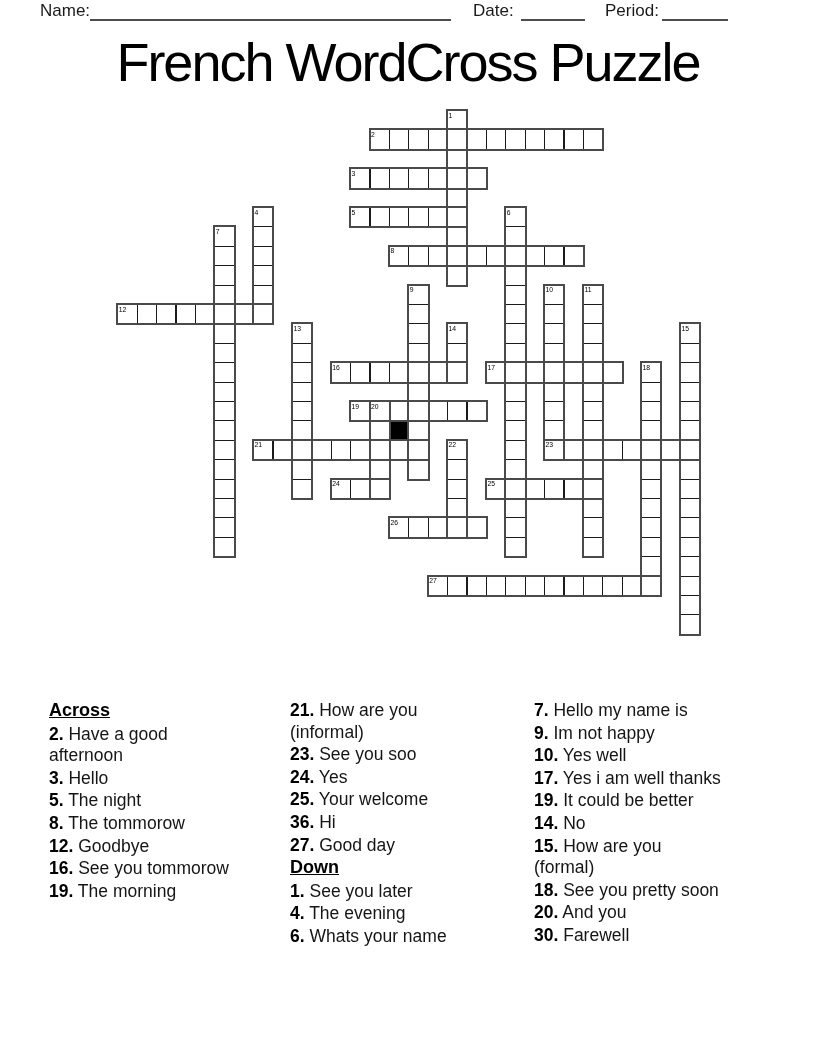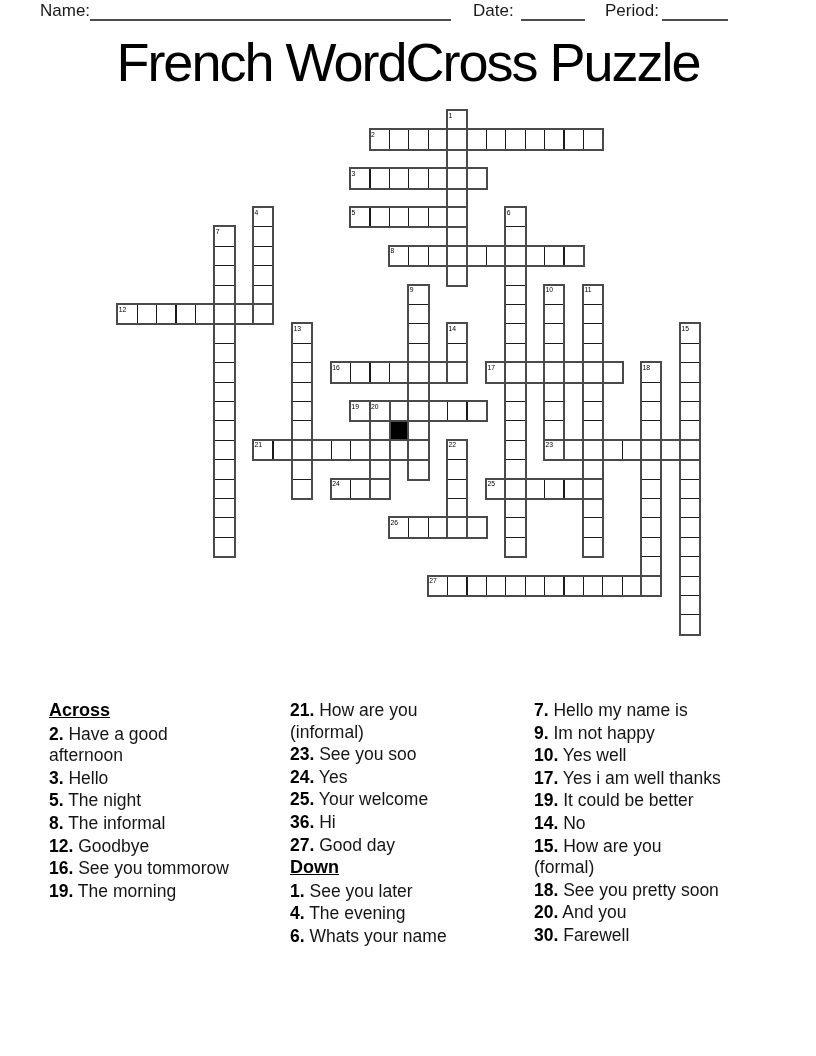--- a/index.html
+++ b/index.html
@@ -321,21 +321,21 @@
       <div class="cellnum" style="left: 487.4px; top: 480.1px;">25</div>
       <div class="cellnum" style="left: 390.4px; top: 518.9px;">26</div>
       <div class="cellnum" style="left: 429.2px; top: 577.1px;">27</div>
     </div>
 
   <div class="cluecol" id="cluecol1" style="left:49px;width:205px;">
       <div class="clue-heading">Across</div>
       <div class="clue"><span class="cnum">2.</span><span> Have a good<br>afternoon</span></div>
       <div class="clue"><span class="cnum">3.</span><span> Hello</span></div>
       <div class="clue"><span class="cnum">5.</span><span> The night</span></div>
-      <div class="clue"><span class="cnum">8.</span><span> The informal</span></div>
+      <div class="clue"><span class="cnum">8.</span><span> The tommorow</span></div>
       <div class="clue"><span class="cnum">12.</span><span> Goodbye</span></div>
       <div class="clue"><span class="cnum">16.</span><span> See you tommorow</span></div>
       <div class="clue"><span class="cnum">19.</span><span> The morning</span></div>
     </div>
   <div class="cluecol" id="cluecol2" style="left:290px;width:182px;">
       <div class="clue"><span class="cnum">21.</span><span> How are you<br>(informal)</span></div>
       <div class="clue"><span class="cnum">23.</span><span> See you soo</span></div>
       <div class="clue"><span class="cnum">24.</span><span> Yes</span></div>
       <div class="clue"><span class="cnum">25.</span><span> Your welcome</span></div>
       <div class="clue"><span class="cnum">36.</span><span> Hi</span></div>

